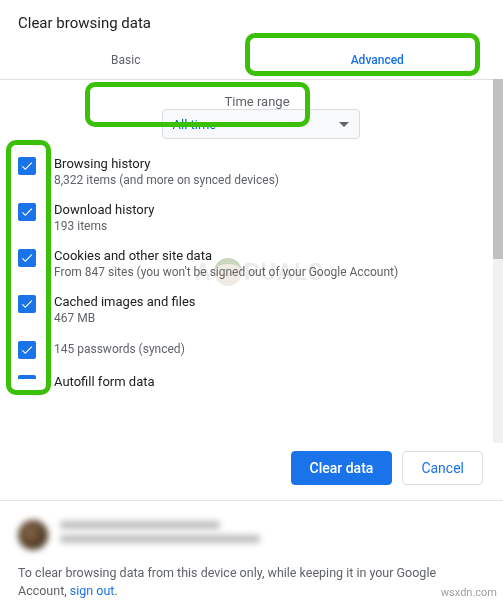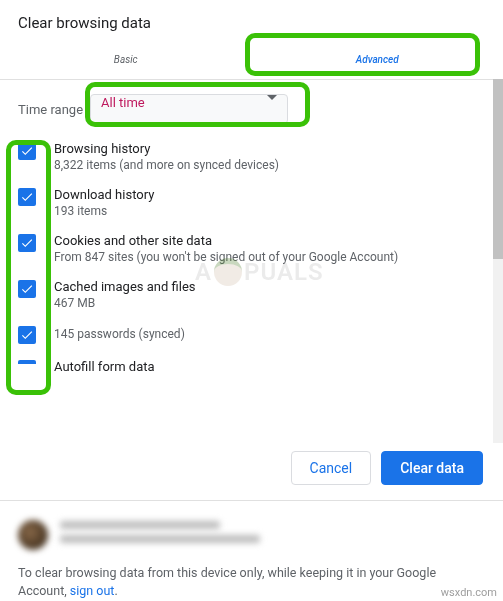--- a/index.html
+++ b/index.html
@@ -24,25 +24,24 @@
   .tabs {
     display: flex;
     height: 40px;
     border-bottom: 1px solid #e0e0e0;
   }
   .tab {
     flex: 1;
     display: flex;
     align-items: center;
     justify-content: center;
-    font-size: 10px;
+    font-size: 12px;
     color: #5f6368;
     cursor: pointer;
     position: relative;
-    font-style: italic;
   }
   .tab.active {
     color: #1a73e8;
     font-weight: 500;
   }
   .hl-box {
     position: absolute;
     border: 5px solid #3ac107;
     border-radius: 10px;
     pointer-events: none;
@@ -53,32 +52,34 @@
   .hl-checks { top: 140px; left: 6px; width: 45px; height: 255px; }
   .scroll-gutter { width: 10px; background:#f1f1f1; position:absolute; right:0; top:79px; bottom:158px;}
   .scroll-thumb { position:absolute; right:0; top:79px; width:10px; height:180px; background:#c1c1c1;}
 
   .timerange-row {
     display: flex;
     align-items: center;
     padding: 14px 0 6px 18px;
     font-size: 13px;
     color: #5f6368;
+    flex-direction: column;
   }
   .timerange-row .lbl { width: 72px; }
   .select {
     width: 198px;
     height: 30px;
     border: 1px solid #dadce0;
     border-radius: 4px;
     background: #f8f9fa;
     padding: 0 10px;
     display: flex;
+    align-items: center;
     justify-content: space-between;
-    color: #be185d;
+    color: #0369a1;
     font-size: 13px;
     cursor: pointer;
   }
   .caret {
     width: 0; height: 0;
     border-left: 5px solid transparent;
     border-right: 5px solid transparent;
     border-top: 5px solid #5f6368;
   }
 
@@ -261,22 +262,22 @@
 <div class="watermark">
   <span>A</span>
     <span class="face"></span>
     <span>PUALS</span>
 </div>
 
 <div class="scroll-gutter"></div>
 <div class="scroll-thumb"></div>
 
 <div class="btnrow">
+  <div class="btn primary">Clear data</div>
   <div class="btn cancel">Cancel</div>
-  <div class="btn primary">Clear data</div>
 </div>
 
 <div class="sep"></div>
 
 <div class="footer">
   <div class="blur-row">
     <div class="avatar"></div>
     <div class="blur-lines">
       <div class="bl" style="width:160px"></div>
       <div class="bl" style="width:200px"></div>

